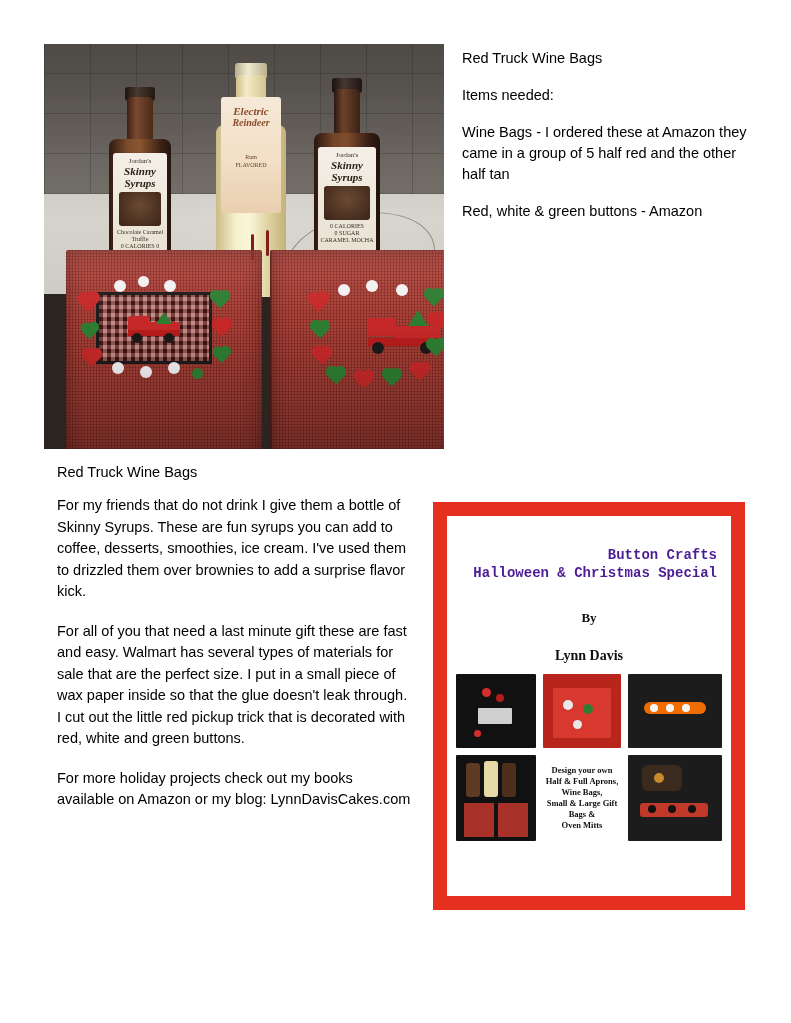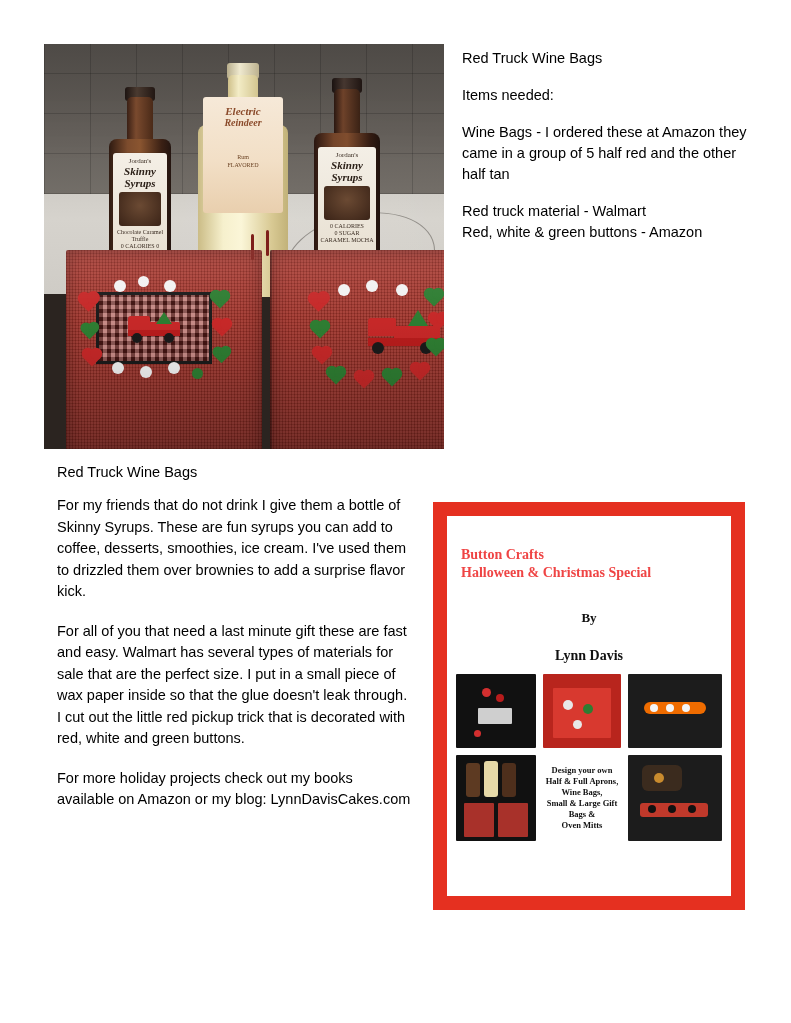--- a/index.html
+++ b/index.html
@@ -117,21 +117,21 @@
   #bottle1 .neck { height: 52px; background: linear-gradient(90deg,#3a2015,#7a4a2e 35%,#4a2a18); }
   #bottle1 .cap {
     position: absolute; left: 50%; transform: translateX(-50%); top: -10px;
     width: 30px; height: 14px; background: linear-gradient(90deg,#1d1411,#4a3a30 40%,#221713);
     border-radius: 3px;
   }
   #bottle1 .body { height: 158px; background: linear-gradient(90deg,#2e1a11,#7d4c2d 30%,#8a5530 50%,#3a2014 85%,#241510); }
   #bottle1 .label { top: 56px; height: 108px; }
 
   
-  #bottle2 { left: 154px; width: 90px; height: 222px; }
+  #bottle2 { left: 172px; width: 70px; height: 222px; }
   #bottle2 .neck { height: 60px; width: 30px; background: linear-gradient(90deg,#cfc08a,#f3ecc6 35%,#d3c58f); }
   #bottle2 .cap {
     position: absolute; left: 50%; transform: translateX(-50%); top: -12px;
     width: 32px; height: 16px; background: linear-gradient(90deg,#b8ae8c,#efe9cf 40%,#bdb28f);
     border-radius: 3px;
   }
   #bottle2 .body { height: 172px; background: linear-gradient(90deg,#cbbc86,#f6f0cd 28%,#fbf6d8 48%,#d8c993 82%,#c2b279); }
   #bottle2 .label2 {
     position: absolute; left: 5px; right: 5px; top: 22px; height: 116px;
     background: linear-gradient(180deg, #f6e9d8, #f2dfc6 55%, #e9cfae);
@@ -273,26 +273,26 @@
   }
   .book-inner {
     position: absolute;
     left: 32px; top: 38px;
     width: 284px; height: 380px;
     background: #ffffff;
     box-sizing: border-box;
     padding: 16px 14px;
   }
   .book-title {
-    text-align: left;
-    font-family: Liberation Serif, serif;
+    text-align: right;
+    font-family: Liberation Mono, monospace;
     font-weight: bold;
     font-size: 14px;
     line-height: 18px;
-    color: #ef4444;
+    color: #4c1d95;
     margin-top: 14px;
   }
   .book-by {
     text-align: center;
     font-family: "Liberation Serif", serif;
     font-weight: bold;
     font-size: 13px;
     color: #111;
     margin-top: 28px;
   }
@@ -436,21 +436,20 @@
       <div class="btn-dot" style="left:96px; top:30px; width:12px; height:12px; background:#f2f2f2;"></div>
       <div class="btn-dot" style="left:126px; top:34px; width:12px; height:12px; background:#f2f2f2;"></div>
       <div class="sheen"></div>
     </div>
   </div>
 
   <div class="right-col">
     <p>Red Truck Wine Bags</p>
     <p>Items needed:</p>
     <p>Wine Bags - I ordered these at Amazon they came in a group of 5 half red and the other half tan</p>
-    <p class="tight">Red truck material -  Walmart</p>
     <p class="tight">Red, white &amp; green buttons - Amazon</p>
   </div>
 
   <div class="caption-under">Red Truck Wine Bags</div>
 
   <div class="body-col">
     <p>For my friends that do not drink I give them a bottle of Skinny Syrups.  These are fun syrups you can add to coffee, desserts, smoothies, ice cream.  I've used them to drizzled them over brownies to add a surprise flavor kick.</p>
     <p>For all of you that  need a last minute gift these are fast and easy.  Walmart has several types of materials for sale that are the perfect size. I put in a small piece of wax paper inside so that the glue doesn't leak through. I cut out the little red pickup trick that is decorated with red, white and green buttons.</p>
     <p>For more holiday projects check out my books available on Amazon or my blog: LynnDavisCakes.com</p>
   </div>

